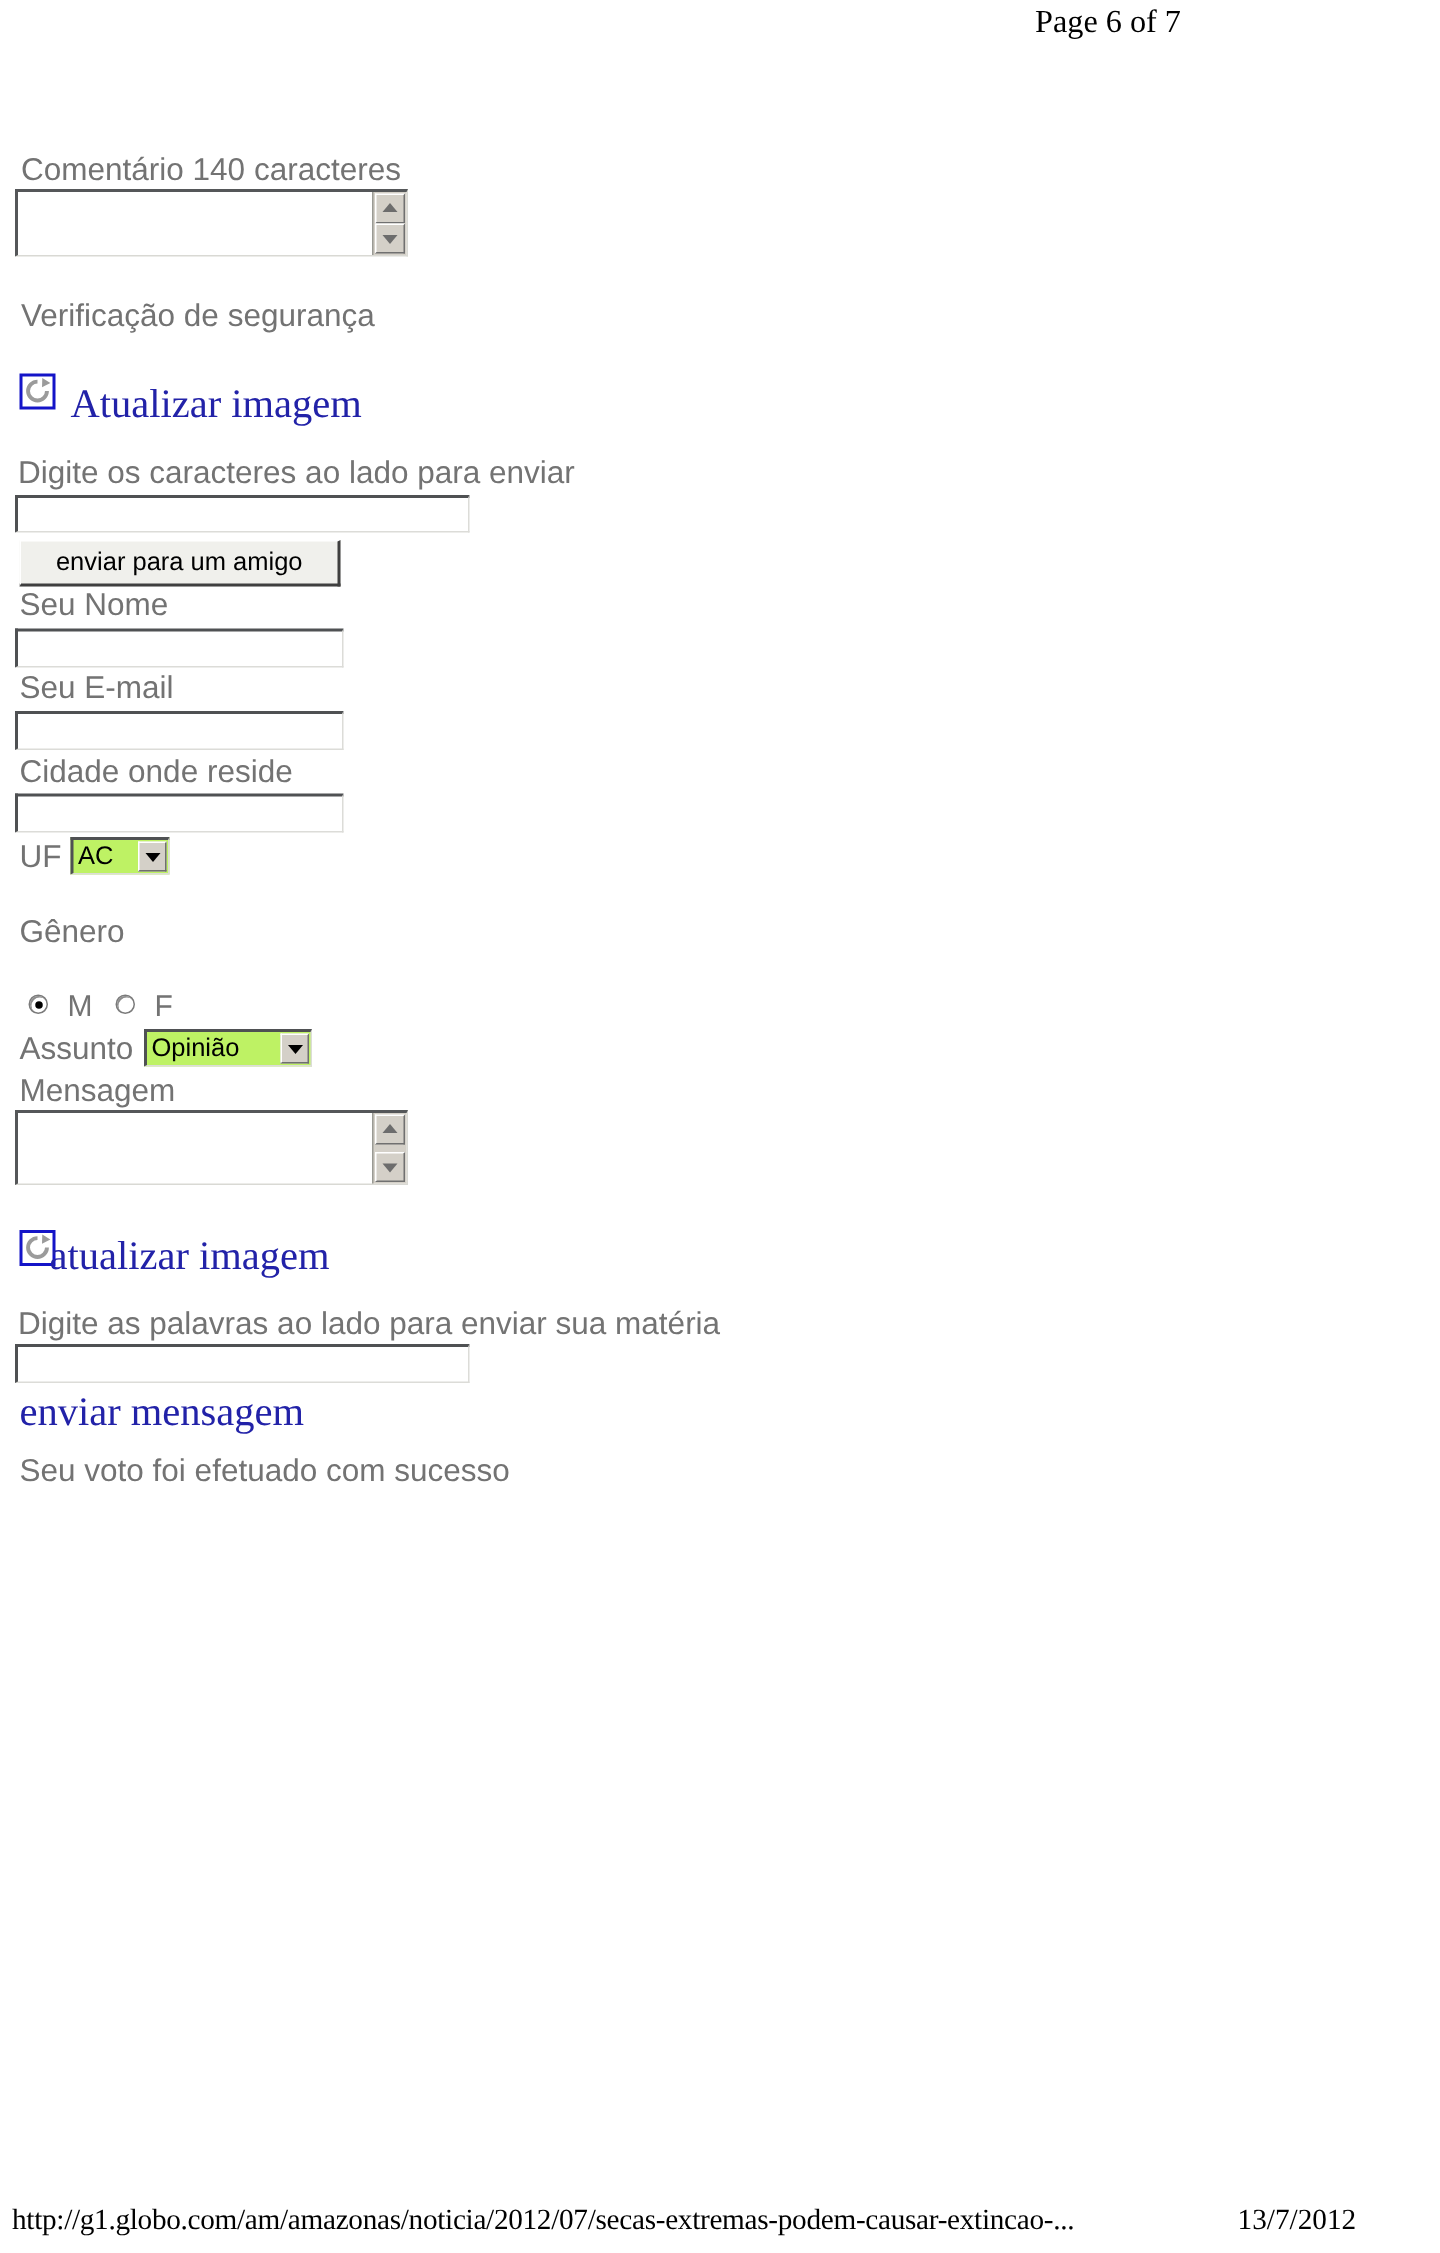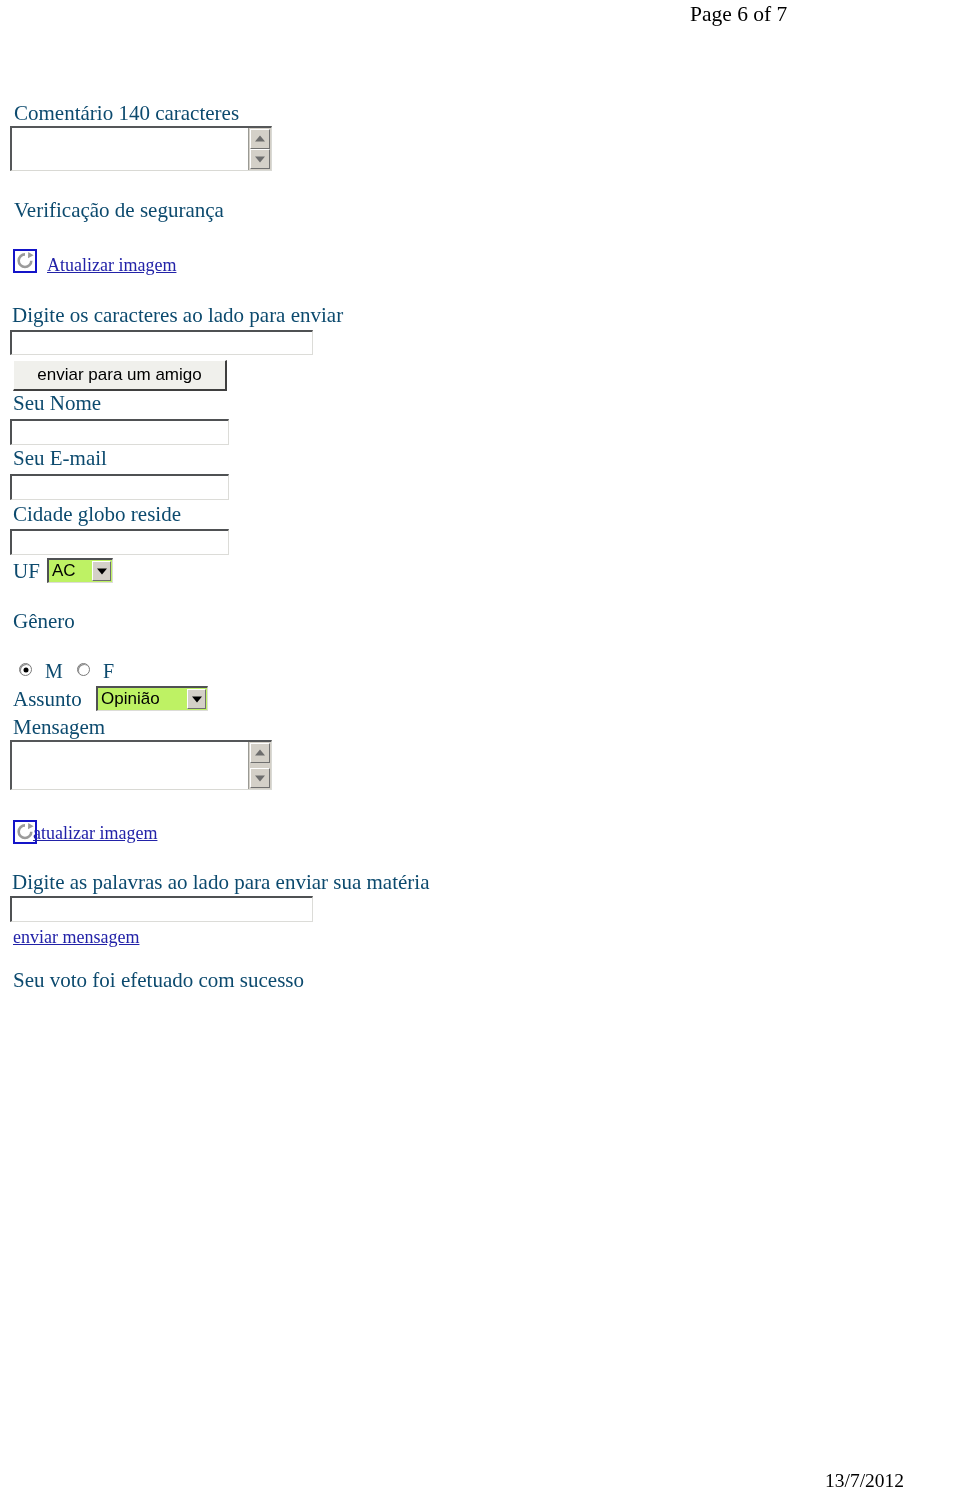--- a/index.html
+++ b/index.html
@@ -35,23 +35,23 @@
   #page-header .hdr-page {
     position: absolute;
     left: 690px;
     top: 0;
     font-size: 21.5px;
   }
 
   
   .lbl {
     position: absolute;
-    font-family: Liberation Serif, serif;
+    font-family: Liberation Sans, sans-serif;
     font-size: 21px;
-    color: #0c4a6e;
+    color: #737373;
     white-space: nowrap;
     line-height: 1;
   }
 
   
   .ta-box {
     position: absolute;
     background: #ffffff;
     border-top: 2px solid #555759;
     border-left: 2px solid #555759;
@@ -212,23 +212,22 @@
     border: 2px solid #1414c8;
     box-sizing: border-box;
     background: #ffffff;
   }
   .refresh-ico svg { display: block; }
 
   
   .link {
     position: absolute;
     font-family: "Liberation Serif", "DejaVu Serif", serif;
-    font-size: 18px;
+    font-size: 27px;
     color: #2222a8;
-    text-decoration: underline;
     white-space: nowrap;
     line-height: 1;
     cursor: pointer;
   }
 
   
   #page-footer {
     position: absolute;
     left: 0;
     top: 1470px;
@@ -285,21 +284,21 @@
 <div class="tinput" style="left:10px; top:330px; width:303px; height:25px;"></div>
 
 <div class="pbutton" style="left:13px; top:360px; width:214px; height:31px;">enviar para um amigo</div>
 
 <div class="lbl" style="left:13px; top:393px;">Seu Nome</div>
 <div class="tinput" style="left:10px; top:419px; width:219px; height:26px;"></div>
 
 <div class="lbl" style="left:13px; top:448px;">Seu E-mail</div>
 <div class="tinput" style="left:10px; top:474px; width:219px; height:26px;"></div>
 
-<div class="lbl" style="left:13px; top:504px;">Cidade globo reside</div>
+<div class="lbl" style="left:13px; top:504px;">Cidade onde reside</div>
 <div class="tinput" style="left:10px; top:529px; width:219px; height:26px;"></div>
 
 <div class="lbl" style="left:13px; top:561px;">UF</div>
 <div class="sel" style="left:47px; top:558px; width:66px; height:25px;">
   <span class="sel-text">AC</span>
   <span class="sel-arrowbox"></span>
 </div>
 
 <div class="lbl" style="left:13px; top:611px;">Gênero</div>
 
@@ -336,14 +335,15 @@
 <div class="link" style="left:33px; top:824px;">atualizar imagem</div>
 
 <div class="lbl" style="left:12px; top:872px;">Digite as palavras ao lado para enviar sua matéria</div>
 <div class="tinput" style="left:10px; top:896px; width:303px; height:26px;"></div>
 
 <div class="link" style="left:13px; top:928px;">enviar mensagem</div>
 
 <div class="lbl" style="left:13px; top:970px;">Seu voto foi efetuado com sucesso</div>
 
 <div id="page-footer">
+  <div class="ftr-url">http://g1.globo.com/am/amazonas/noticia/2012/07/secas-extremas-podem-causar-extincao-...</div>
   <div class="ftr-date">13/7/2012</div>
 </div>
 
 </body></html>

